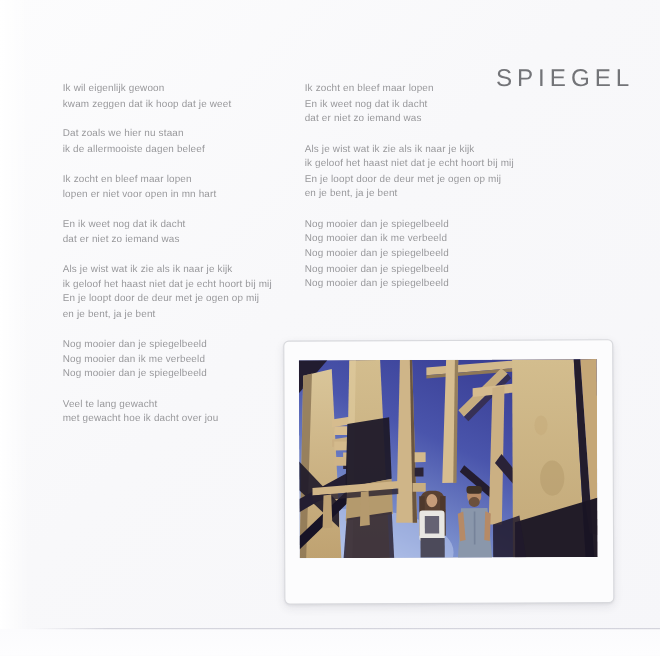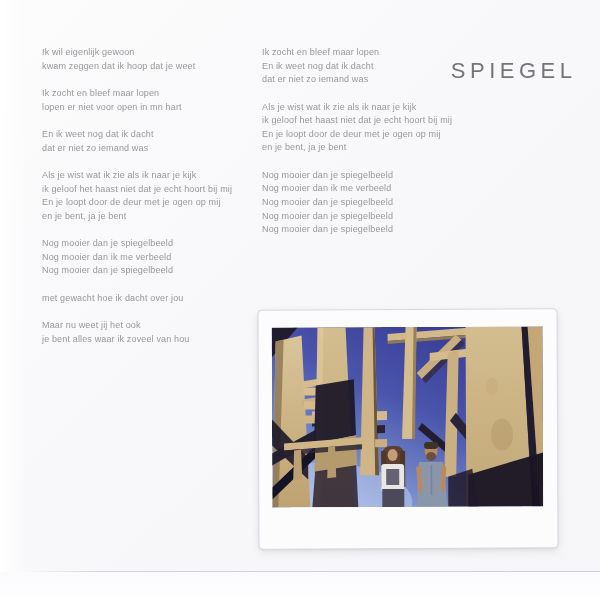--- a/index.html
+++ b/index.html
@@ -10,22 +10,22 @@
   #page{position:absolute;inset:0;
         background:linear-gradient(135deg,#fcfcfd 0%,#f8f8fa 45%,#f6f6f9 100%);}
   .page-left-glow{position:absolute;left:0;top:0;width:26px;height:100%;
         background:linear-gradient(to right,#ffffff,rgba(255,255,255,0));}
   .page-bottom-edge{position:absolute;left:30px;right:0;top:571px;height:1px;
         background:linear-gradient(to right,rgba(170,170,185,0),rgba(170,170,185,.5) 12%,rgba(170,170,185,.5));}
   .page-below{position:absolute;left:0;right:0;top:572px;bottom:0;
         background:linear-gradient(to bottom,#fbfbfd,#fdfdfe);}
 
   
-  .lyrics-col{position:absolute;top:46px;color:#98989b;font-size:9px;
-        line-height:13.6px;letter-spacing:.15px;}
+  .lyrics-col{position:absolute;top:74px;color:#98989b;font-size:9px;
+        line-height:13.6px;letter-spacing:.15px;margin-left:15px;}
   #col-left{left:42px;width:210px;}
   #col-right{left:262px;width:210px;}
   .stanza{margin:0 0 13.8px 0;}
   .lyric-line{white-space:nowrap;}
 
   
   #title{position:absolute;top:56px;right:28px;
         color:#737478;font-size:22px;font-weight:300;line-height:30px;
         letter-spacing:4.5px;margin-right:-4.5px;}
 
@@ -46,44 +46,45 @@
     <div class="page-left-glow"></div>
     <div class="page-below"></div>
     <div class="page-bottom-edge"></div>
 
     <div id="col-left" class="lyrics-col">
         <div class="stanza">
           <div class="lyric-line">Ik wil eigenlijk gewoon</div>
           <div class="lyric-line">kwam zeggen dat ik hoop dat je weet</div>
         </div>
         <div class="stanza">
+          <div class="lyric-line">Dat zoals we hier nu staan</div>
+          <div class="lyric-line">ik de allermooiste dagen beleef</div>
+        </div>
+        <div class="stanza">
           <div class="lyric-line">Ik zocht en bleef maar lopen</div>
           <div class="lyric-line">lopen er niet voor open in mn hart</div>
         </div>
         <div class="stanza">
           <div class="lyric-line">En ik weet nog dat ik dacht</div>
           <div class="lyric-line">dat er niet zo iemand was</div>
         </div>
         <div class="stanza">
           <div class="lyric-line">Als je wist wat ik zie als ik naar je kijk</div>
           <div class="lyric-line">ik geloof het haast niet dat je echt hoort bij mij</div>
           <div class="lyric-line">En je loopt door de deur met je ogen op mij</div>
           <div class="lyric-line">en je bent, ja je bent</div>
         </div>
         <div class="stanza">
           <div class="lyric-line">Nog mooier dan je spiegelbeeld</div>
           <div class="lyric-line">Nog mooier dan ik me verbeeld</div>
           <div class="lyric-line">Nog mooier dan je spiegelbeeld</div>
         </div>
         <div class="stanza">
+          <div class="lyric-line">Veel te lang gewacht</div>
           <div class="lyric-line">met gewacht hoe ik dacht over jou</div>
-        </div>
-        <div class="stanza">
-          <div class="lyric-line">Maar nu weet jij het ook</div>
-          <div class="lyric-line">je bent alles waar ik zoveel van hou</div>
         </div>
       </div>
     <div id="col-right" class="lyrics-col">
         <div class="stanza">
           <div class="lyric-line">Ik zocht en bleef maar lopen</div>
           <div class="lyric-line">En ik weet nog dat ik dacht</div>
           <div class="lyric-line">dat er niet zo iemand was</div>
         </div>
         <div class="stanza">
           <div class="lyric-line">Als je wist wat ik zie als ik naar je kijk</div>

